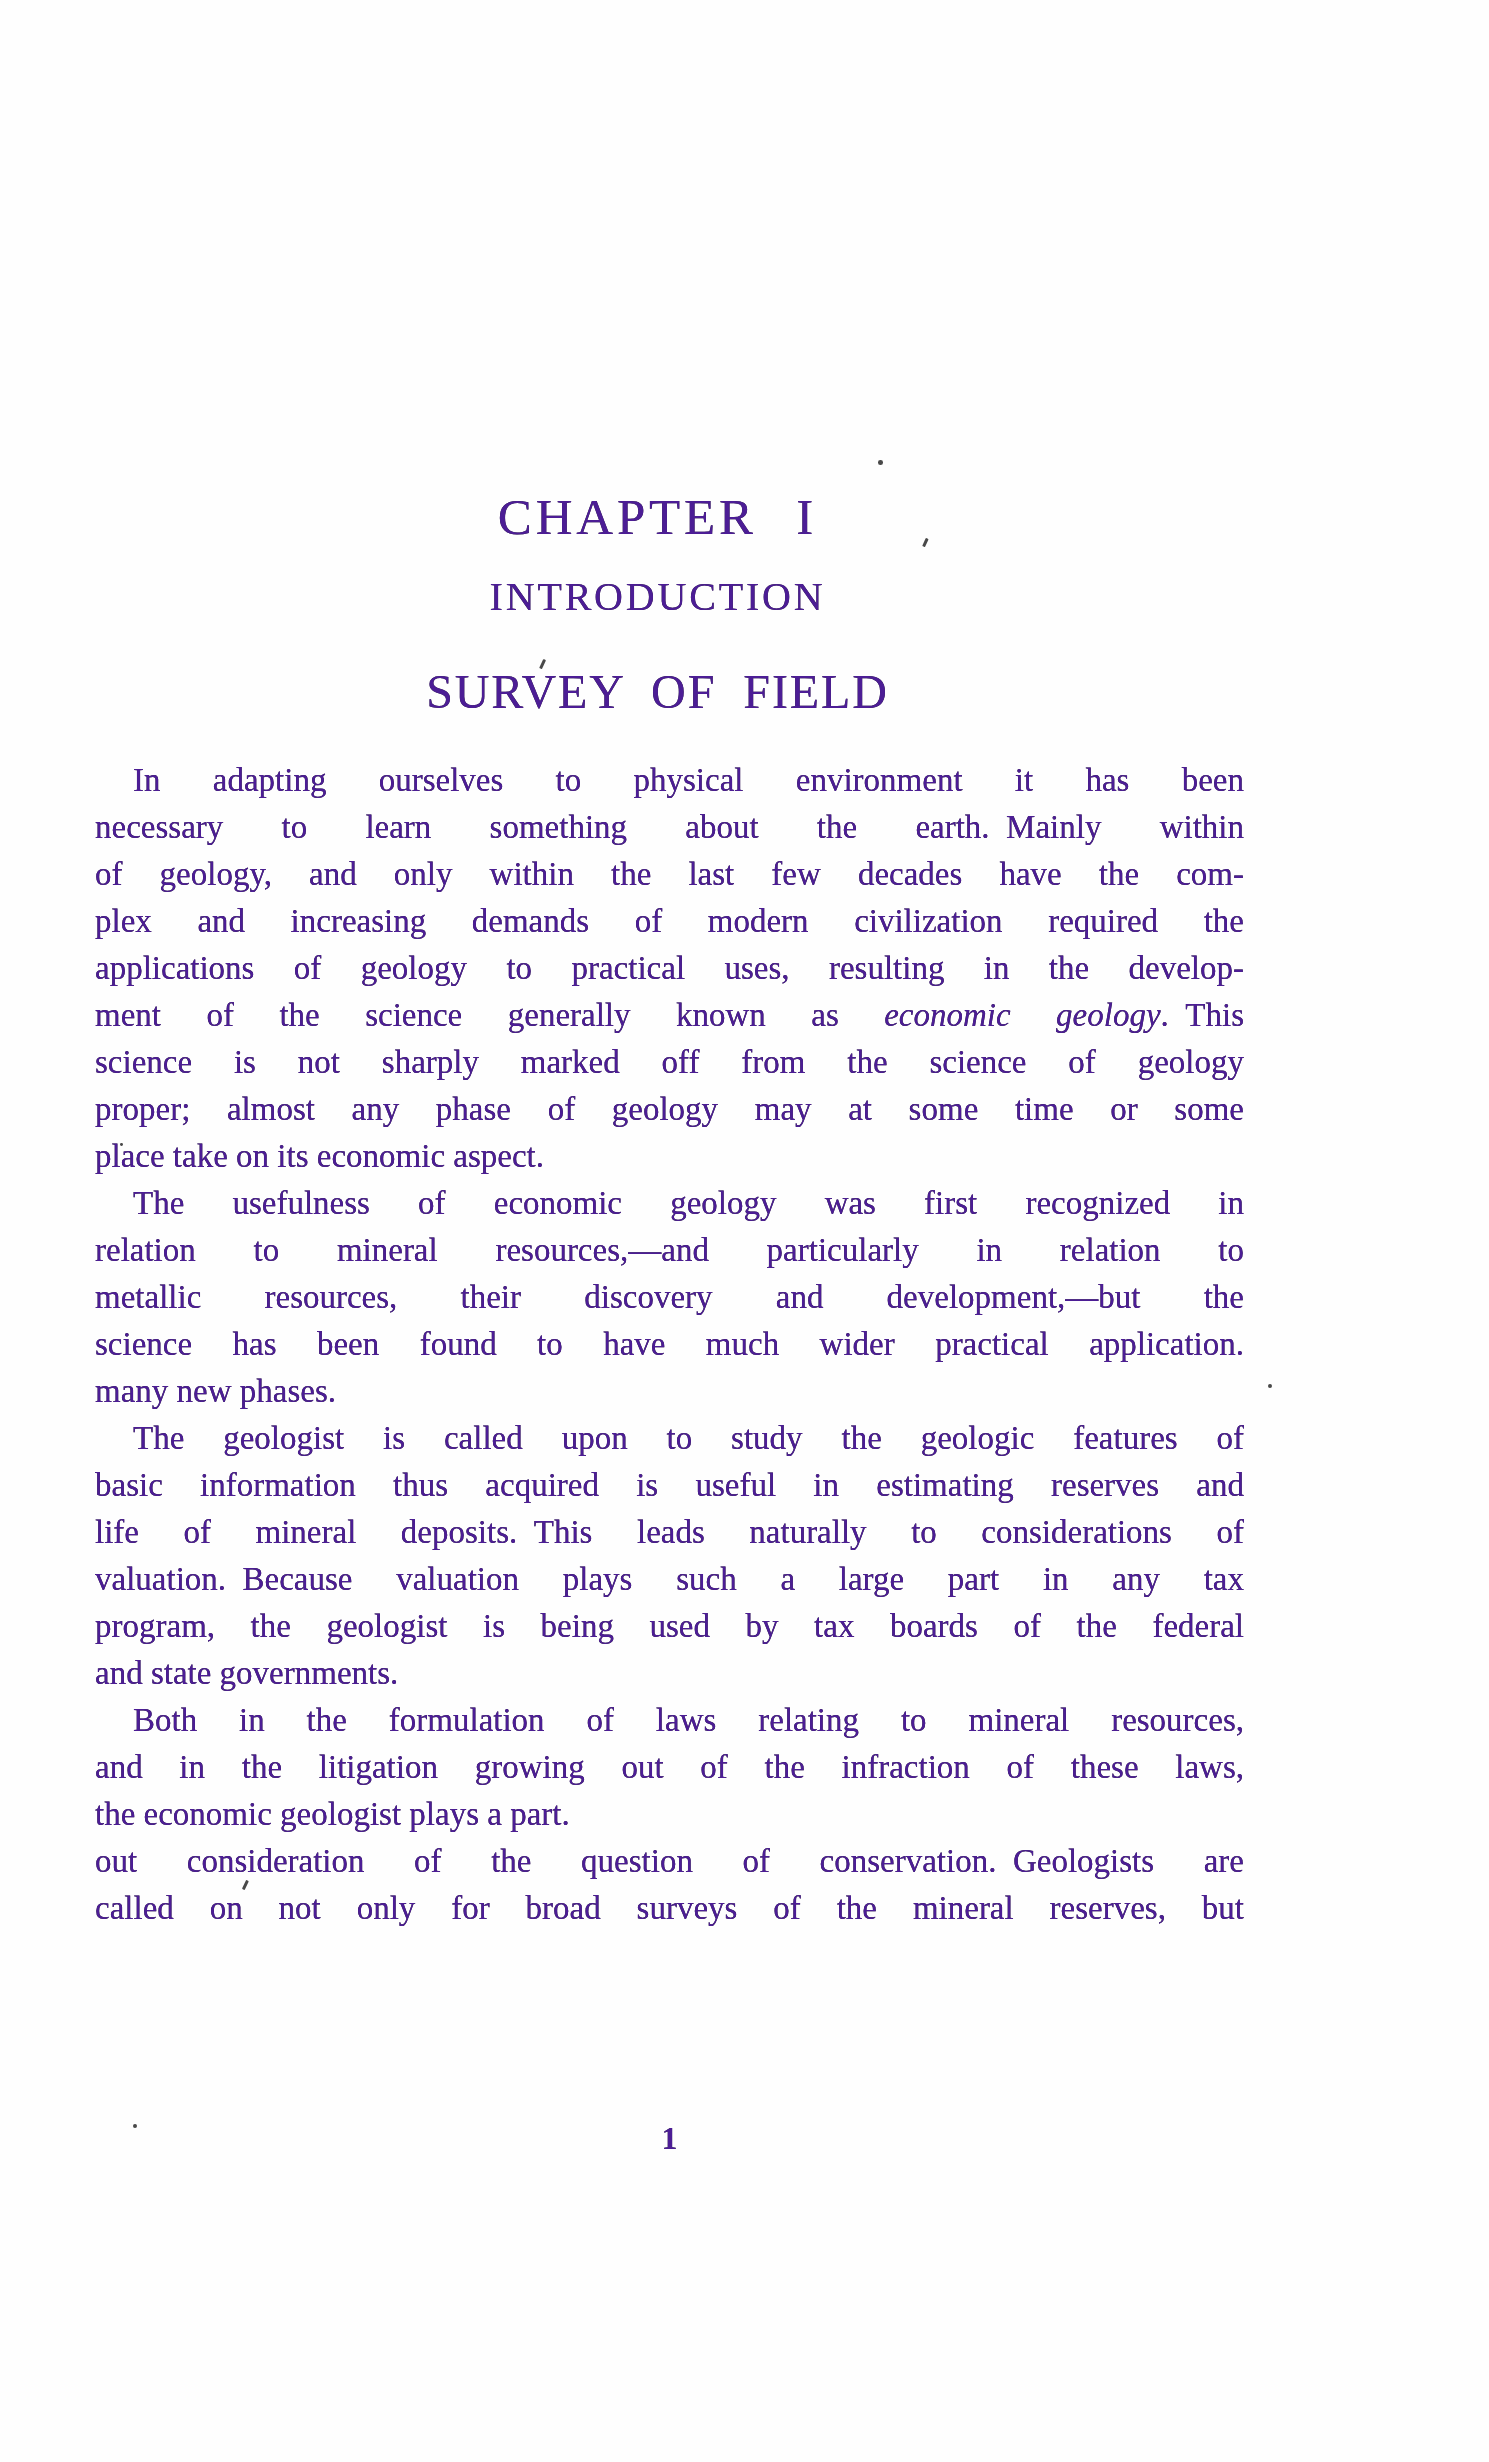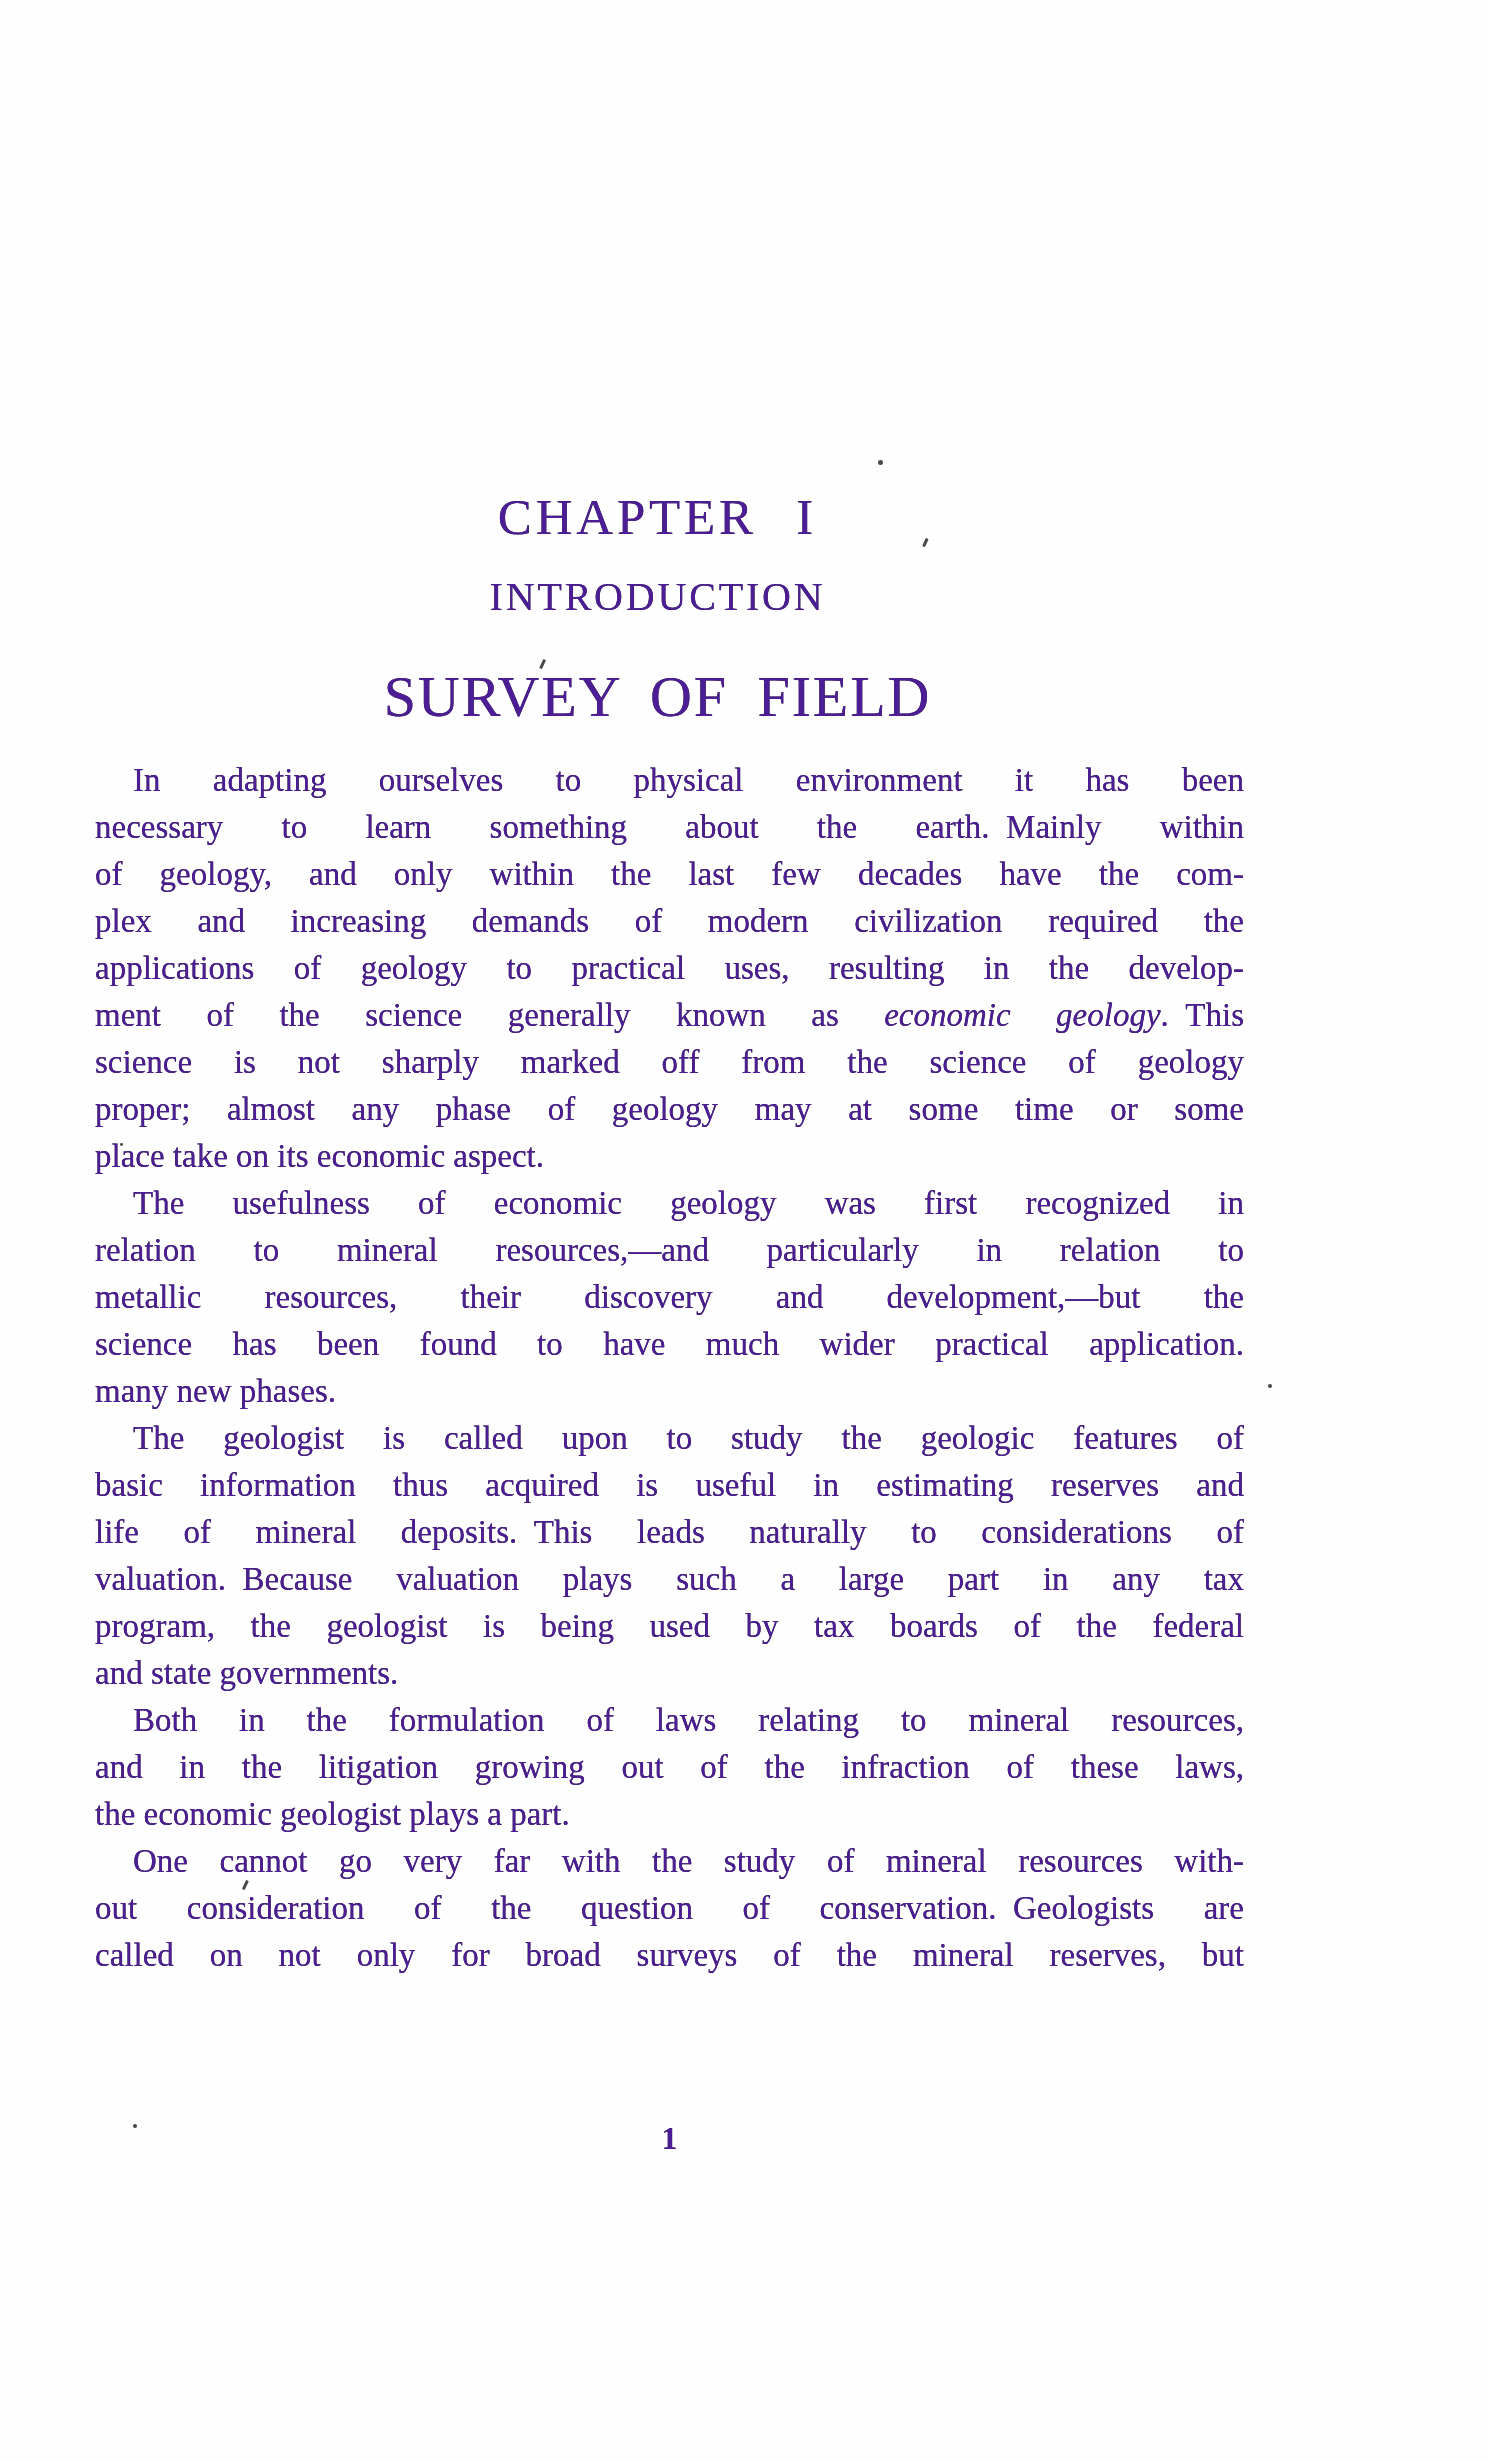--- a/index.html
+++ b/index.html
@@ -18,21 +18,21 @@
     position: absolute;
     left: 95px;
     width: 1125px;
     text-align: center;
     white-space: nowrap;
     font-weight: normal;
     line-height: 1;
   }
   .chapter  { top: 492px; font-size: 51px; letter-spacing: 3.8px; word-spacing: 23px; }
   .title    { top: 577px; font-size: 40px; letter-spacing: 2.8px; }
-  .subtitle { top: 668px; font-size: 58px; letter-spacing: 1.9px; word-spacing: 13.2px; }
+  .subtitle { top: 668px; font-size: 48px; letter-spacing: 1.9px; word-spacing: 13.2px; }
   .body-text {
     position: absolute;
     left: 95px;
     top: 757px;
     width: 1149px;
     font-size: 33px;
     line-height: 47px;
   }
   .para { margin: 0; }
   .line {
@@ -98,21 +98,20 @@
         <div class="line"><span>valuation. Because valuation plays such a large part in any tax</span></div>
         <div class="line"><span>program, the geologist is being used by tax boards of the federal</span></div>
         <div class="line last"><span>and state governments.</span></div>
       </div>
       <div class="para">
         <div class="line indent"><span>Both in the formulation of laws relating to mineral resources,</span></div>
         <div class="line"><span>and in the litigation growing out of the infraction of these laws,</span></div>
         <div class="line last"><span>the economic geologist plays a part.</span></div>
       </div>
       <div class="para">
-        <div class="line indent"><span>One cannot go very far with the study of mineral resources with-</span></div>
         <div class="line"><span>out consideration of the question of conservation. Geologists are</span></div>
         <div class="line"><span>called on not only for broad surveys of the mineral reserves, but</span></div>
       </div>
     </div>
 
   <div class="page-number">1</div>
 
   <div class="speck" style="left:878px;  top:460px;  width:4.7px; height:4.7px;"></div>
   <div class="speck tick" style="left:924px;  top:538px;  width:2.8px; height:8.5px;"></div>
   <div class="speck tick" style="left:541px;  top:659px;  width:2.8px; height:10.4px;"></div>

